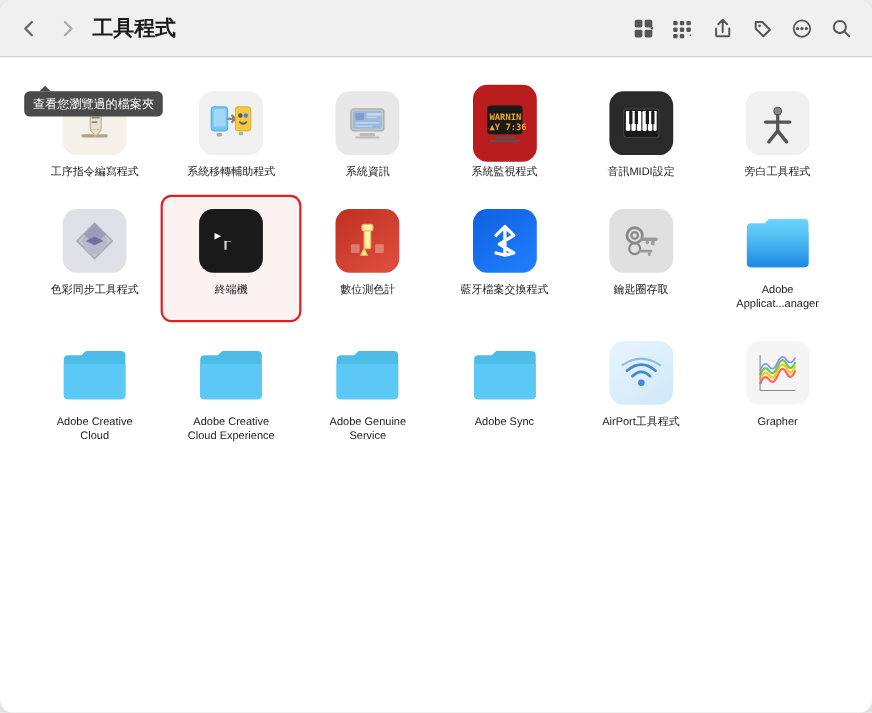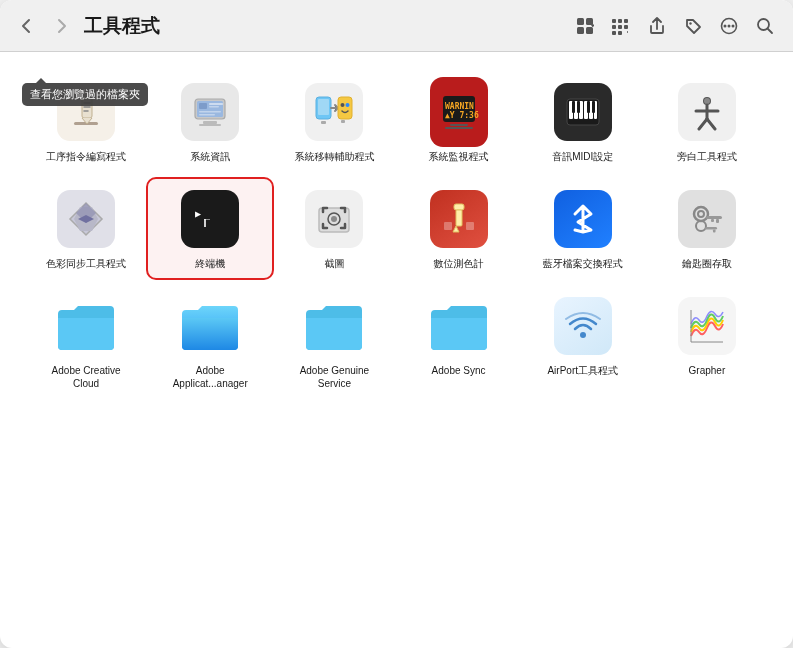--- a/index.html
+++ b/index.html
@@ -246,59 +246,59 @@
               <line x1="16" y1="17" x2="20" y2="17" stroke="#888" stroke-width="1.5" stroke-linecap="round"></line>
             </svg>
           </div>
         </div>
         <span class="icon-label">工序指令編寫程式</span>
       </div>
 
 
       <div class="icon-item">
         <div class="icon-wrapper">
+          <div class="app-icon" style="background:#f0f0f0; border-radius:13px; width:58px;height:58px;">
+
+            <svg width="40" height="38" viewBox="0 0 40 38">
+
+              <rect x="2" y="4" width="15" height="22" rx="3" fill="#6ec6f5" stroke="#5ab0e0" stroke-width="1"></rect>
+              <rect x="4" y="6" width="11" height="16" rx="1" fill="#a0d8f5"></rect>
+              <rect x="7" y="28" width="5" height="3" rx="1" fill="#aaa"></rect>
+
+              <path d="M17 15 L24 15 M21 12 L24 15 L21 18" stroke="#888" stroke-width="2" stroke-linecap="round" stroke-linejoin="round"></path>
+
+              <rect x="24" y="4" width="14" height="22" rx="3" fill="#f5c842" stroke="#e0b030" stroke-width="1"></rect>
+              <circle cx="28.5" cy="12" r="2" fill="#555"></circle>
+              <circle cx="33.5" cy="12" r="2" fill="#2a8aff"></circle>
+              <path d="M28 18 Q31 21 34 18" stroke="#555" stroke-width="1.5" fill="none" stroke-linecap="round"></path>
+              <rect x="27" y="27" width="4" height="3" rx="1" fill="#aaa"></rect>
+            </svg>
+          </div>
+        </div>
+        <span class="icon-label">系統移轉輔助程式</span>
+      </div>
+
+      <div class="icon-item">
+        <div class="icon-wrapper">
           <div class="app-icon" style="background:#e8e8e8; border-radius:13px; width:58px;height:58px;">
             <svg width="38" height="38" viewBox="0 0 38 38">
               <rect x="4" y="6" width="30" height="20" rx="3" fill="#c8c8c8" stroke="#aaa" stroke-width="1.2"></rect>
               <rect x="6" y="8" width="26" height="16" rx="1.5" fill="#9ab8e0"></rect>
               <rect x="12" y="28" width="14" height="3" rx="1" fill="#bbb"></rect>
               <rect x="8" y="31" width="22" height="2" rx="1" fill="#bbb"></rect>
 
               <rect x="8" y="10" width="8" height="6" rx="1" fill="#7090c0" opacity="0.7"></rect>
               <rect x="18" y="10" width="14" height="2" rx="0.8" fill="#fff" opacity="0.5"></rect>
               <rect x="18" y="13" width="10" height="1.5" rx="0.8" fill="#fff" opacity="0.4"></rect>
               <rect x="8" y="18" width="22" height="1.5" rx="0.8" fill="#fff" opacity="0.4"></rect>
               <rect x="8" y="21" width="16" height="1.5" rx="0.8" fill="#fff" opacity="0.4"></rect>
             </svg>
           </div>
         </div>
         <span class="icon-label">系統資訊</span>
-      </div>
-
-      <div class="icon-item">
-        <div class="icon-wrapper">
-          <div class="app-icon" style="background:#f0f0f0; border-radius:13px; width:58px;height:58px;">
-
-            <svg width="40" height="38" viewBox="0 0 40 38">
-
-              <rect x="2" y="4" width="15" height="22" rx="3" fill="#6ec6f5" stroke="#5ab0e0" stroke-width="1"></rect>
-              <rect x="4" y="6" width="11" height="16" rx="1" fill="#a0d8f5"></rect>
-              <rect x="7" y="28" width="5" height="3" rx="1" fill="#aaa"></rect>
-
-              <path d="M17 15 L24 15 M21 12 L24 15 L21 18" stroke="#888" stroke-width="2" stroke-linecap="round" stroke-linejoin="round"></path>
-
-              <rect x="24" y="4" width="14" height="22" rx="3" fill="#f5c842" stroke="#e0b030" stroke-width="1"></rect>
-              <circle cx="28.5" cy="12" r="2" fill="#555"></circle>
-              <circle cx="33.5" cy="12" r="2" fill="#2a8aff"></circle>
-              <path d="M28 18 Q31 21 34 18" stroke="#555" stroke-width="1.5" fill="none" stroke-linecap="round"></path>
-              <rect x="27" y="27" width="4" height="3" rx="1" fill="#aaa"></rect>
-            </svg>
-          </div>
-        </div>
-        <span class="icon-label">系統移轉輔助程式</span>
       </div>
 
       <div class="icon-item">
         <div class="icon-wrapper">
           <div class="app-icon" style="background:#b91c1c; border-radius:13px; width:58px;height:70px;">
             <svg width="40" height="40" viewBox="0 0 40 40">
               <rect x="4" y="4" width="32" height="26" rx="3" fill="#1a1a1a"></rect>
               <text x="6" y="17" font-family="monospace" font-size="8" fill="#f5a623" font-weight="bold">WARNIN</text>
               <text x="6" y="26" font-family="monospace" font-size="8" fill="#f5a623" font-weight="bold">▲Y 7:36</text>
               <rect x="11" y="32" width="18" height="2" rx="1" fill="#555"></rect>
@@ -376,39 +376,20 @@
 
               <text x="5" y="16" font-family="monospace" font-size="10" fill="#ffffff" font-weight="bold">▶</text>
               <text x="14" y="16" font-family="monospace" font-size="10" fill="#ffffff">_</text>
               <rect x="14" y="18" width="2" height="8" fill="white" opacity="0.8"></rect>
             </svg>
           </div>
         </div>
         <span class="icon-label">終端機</span>
       </div>
 
-      <div class="icon-item">
-        <div class="icon-wrapper">
-          <div class="app-icon" style="background:#f0f0f0; border-radius:13px; width:58px;height:58px;">
-            <svg width="38" height="38" viewBox="0 0 38 38">
-
-              <rect x="4" y="8" width="30" height="24" rx="3" fill="#ddd" stroke="#bbb" stroke-width="1.5"></rect>
-
-              <path d="M8 12 L8 8 L12 8" stroke="#555" stroke-width="2.5" fill="none" stroke-linecap="round" stroke-linejoin="round"></path>
-              <path d="M26 8 L30 8 L30 12" stroke="#555" stroke-width="2.5" fill="none" stroke-linecap="round" stroke-linejoin="round"></path>
-              <path d="M8 24 L8 28 L12 28" stroke="#555" stroke-width="2.5" fill="none" stroke-linecap="round" stroke-linejoin="round"></path>
-              <path d="M26 28 L30 28 L30 24" stroke="#555" stroke-width="2.5" fill="none" stroke-linecap="round" stroke-linejoin="round"></path>
-
-              <circle cx="19" cy="19" r="6" fill="none" stroke="#555" stroke-width="1.5"></circle>
-              <circle cx="19" cy="19" r="3" fill="#888"></circle>
-            </svg>
-          </div>
-        </div>
-        <span class="icon-label">截圖</span>
-      </div>
 
 
       <div class="icon-item">
         <div class="icon-wrapper">
           <div class="app-icon" style="background:linear-gradient(145deg,#c03020,#e05040); border-radius:13px; width:58px;height:58px;">
             <svg width="38" height="38" viewBox="0 0 38 38">
 
               <rect x="14" y="4" width="10" height="6" rx="2" fill="#ffeeaa" stroke="#e0c060" stroke-width="1"></rect>
               <rect x="16" y="10" width="6" height="16" rx="1" fill="#ffeeaa" stroke="#e0c060" stroke-width="1"></rect>
               <path d="M16 26 L13 32 L19 32 Z" fill="#ffeeaa" stroke="#e0c060" stroke-width="1"></path>
@@ -444,32 +425,20 @@
               <rect x="28" y="19" width="3" height="4" rx="1" fill="#999"></rect>
               <rect x="23" y="19" width="3" height="3" rx="1" fill="#999"></rect>
 
               <circle cx="13" cy="26" r="5" fill="none" stroke="#888" stroke-width="2"></circle>
               <rect x="17" y="27" width="12" height="2.5" rx="1.2" fill="#999"></rect>
               <rect x="25" y="29.5" width="2.5" height="3" rx="0.8" fill="#999"></rect>
             </svg>
           </div>
         </div>
         <span class="icon-label">鑰匙圈存取</span>
-      </div>
-
-      <div class="icon-item">
-        <div class="icon-wrapper">
-          <div style="position:relative;width:64px;height:52px;">
-            <svg width="64" height="52" viewBox="0 0 64 52">
-              <path d="M4 14 Q4 10 8 10 L20 10 L24 6 L56 6 Q60 6 60 10 L60 46 Q60 50 56 50 L8 50 Q4 50 4 46 Z" fill="#4dbde8"></path>
-              <path d="M4 18 L60 18 L60 46 Q60 50 56 50 L8 50 Q4 50 4 46 Z" fill="#5bc8f5"></path>
-            </svg>
-          </div>
-        </div>
-        <span class="icon-label">Adobe Creative Cloud</span>
       </div>
 
       <div class="icon-item">
         <div class="icon-wrapper">
           <div style="position:relative;width:64px;height:52px;">
             <svg width="64" height="52" viewBox="0 0 64 52">
               <path d="M4 14 Q4 10 8 10 L20 10 L24 6 L56 6 Q60 6 60 10 L60 46 Q60 50 56 50 L8 50 Q4 50 4 46 Z" fill="url(#folderGrad1)"></path>
               <defs>
                 <linearGradient id="folderGrad1" x1="0" y1="0" x2="0" y2="1">
                   <stop offset="0%" stop-color="#6dd5fa"></stop>
@@ -482,20 +451,43 @@
                   <stop offset="0%" stop-color="#5bc8f5"></stop>
                   <stop offset="100%" stop-color="#1e88e5"></stop>
                 </linearGradient>
               </defs>
             </svg>
           </div>
         </div>
         <span class="icon-label">Adobe Applicat...anager</span>
       </div>
 
+      <div class="icon-item">
+        <div class="icon-wrapper">
+          <div style="position:relative;width:64px;height:52px;">
+            <svg width="64" height="52" viewBox="0 0 64 52">
+              <path d="M4 14 Q4 10 8 10 L20 10 L24 6 L56 6 Q60 6 60 10 L60 46 Q60 50 56 50 L8 50 Q4 50 4 46 Z" fill="#4dbde8"></path>
+              <path d="M4 18 L60 18 L60 46 Q60 50 56 50 L8 50 Q4 50 4 46 Z" fill="#5bc8f5"></path>
+            </svg>
+          </div>
+        </div>
+        <span class="icon-label">Adobe Creative Cloud</span>
+      </div>
+
+      <div class="icon-item">
+        <div class="icon-wrapper">
+          <div style="position:relative;width:64px;height:52px;">
+            <svg width="64" height="52" viewBox="0 0 64 52">
+              <path d="M4 14 Q4 10 8 10 L20 10 L24 6 L56 6 Q60 6 60 10 L60 46 Q60 50 56 50 L8 50 Q4 50 4 46 Z" fill="#4dbde8"></path>
+              <path d="M4 18 L60 18 L60 46 Q60 50 56 50 L8 50 Q4 50 4 46 Z" fill="#5bc8f5"></path>
+            </svg>
+          </div>
+        </div>
+        <span class="icon-label">Adobe Creative Cloud Experience</span>
+      </div>
 
       <div class="icon-item">
         <div class="icon-wrapper">
           <div style="position:relative;width:64px;height:52px;">
             <svg width="64" height="52" viewBox="0 0 64 52">
               <path d="M4 14 Q4 10 8 10 L20 10 L24 6 L56 6 Q60 6 60 10 L60 46 Q60 50 56 50 L8 50 Q4 50 4 46 Z" fill="#4dbde8"></path>
               <path d="M4 18 L60 18 L60 46 Q60 50 56 50 L8 50 Q4 50 4 46 Z" fill="#5bc8f5"></path>
             </svg>
           </div>
         </div>

